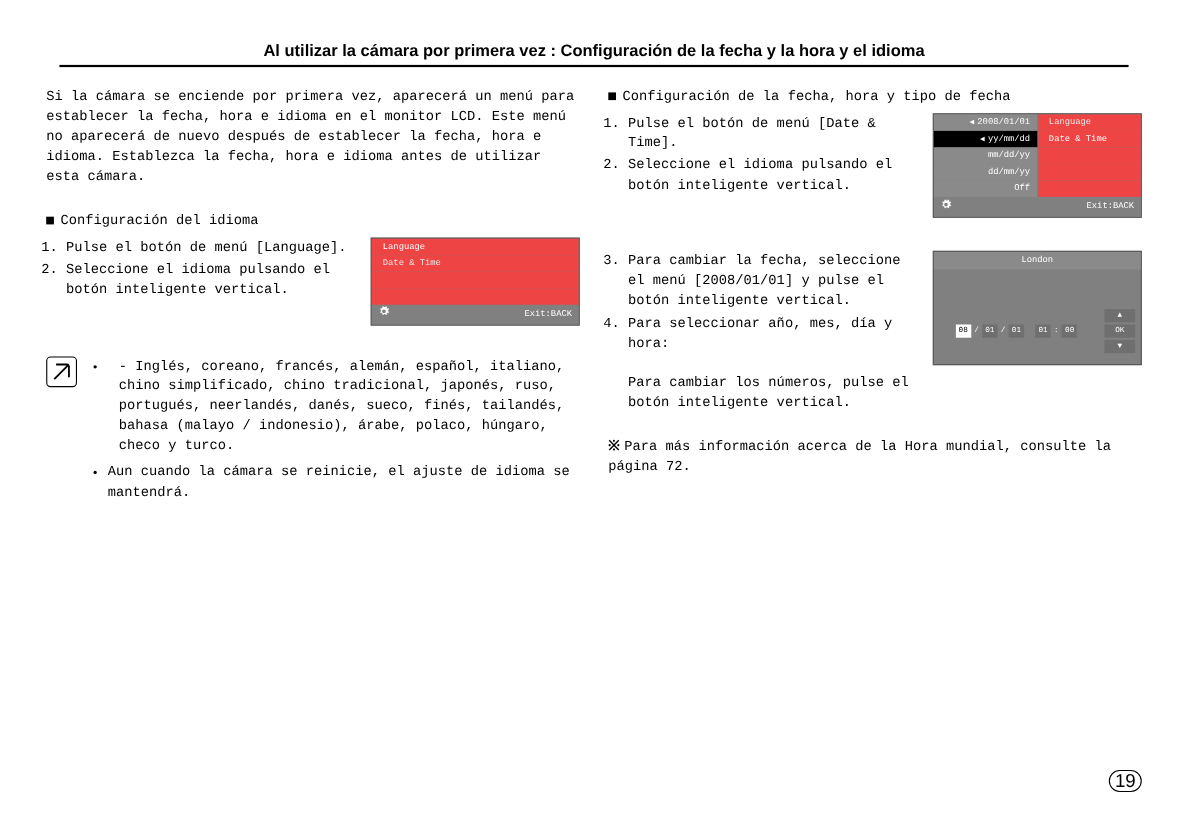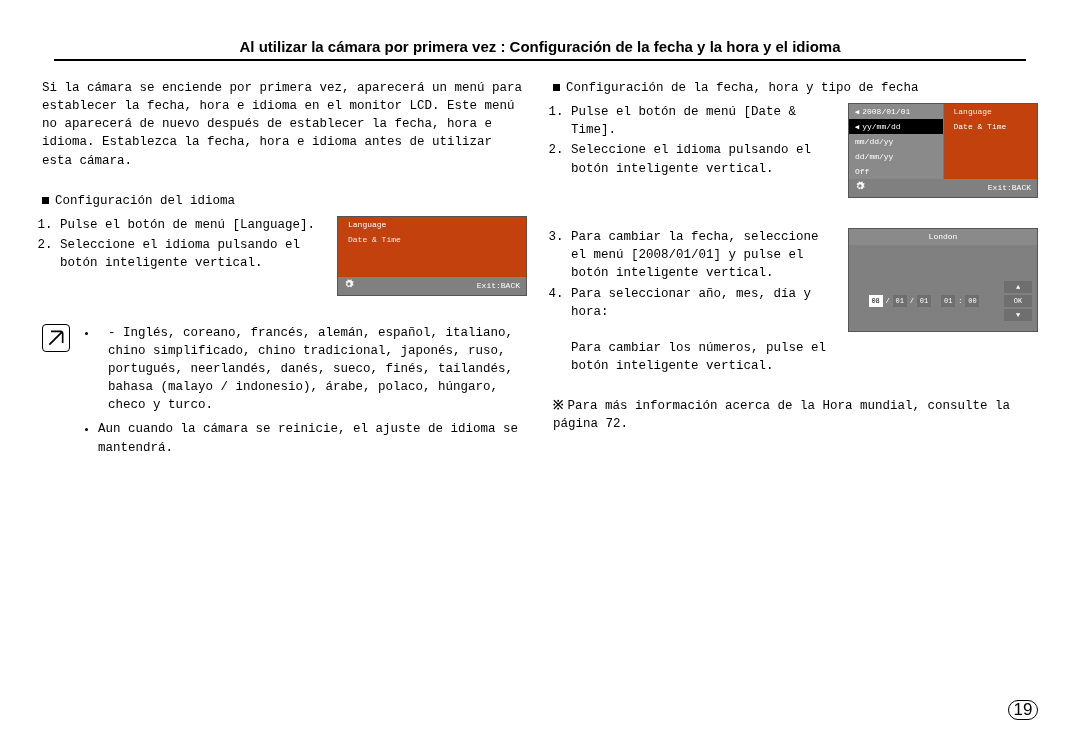--- a/index.html
+++ b/index.html
@@ -21,23 +21,23 @@
   .note-body ul { list-style: disc; padding-left: 16px; }
   .note-body li { margin-bottom: 6px; }
   .note-sub { padding-left: 10px; }
   .footnote-row { margin-top: 10px; }
   .footnote-row .sym { font-weight: bold; margin-right:4px; }
   
   .lcd { width: 190px; background:#808080; color:#fff; font-size:8px; border:1px solid #555; }
   .lcd .menu { display:flex; }
   .lcd .mcol { flex:1; }
   .lcd .mrow { height:15px; line-height:15px; padding:0 6px; border-bottom:0; white-space:nowrap; overflow:hidden; }
-  .lcd .mcol.left .mrow { background:#8a8a8a; color:#fff; text-align:left; }
+  .lcd .mcol.left .mrow { background:#8a8a8a; color:#fff; text-align:right; }
   .lcd .mcol.left .mrow.hl { background:#000; color:#fff; }
-  .lcd .mcol.right .mrow { background:#c2410c; color:#e8e8e8; text-align:left; padding-left:10px; }
+  .lcd .mcol.right .mrow { background:#ef4444; color:#e8e8e8; text-align:left; padding-left:10px; }
   .lcd .mcol.right .mrow.active { color:#fff; }
   .lcd .mcol.left { border-right:1px solid #777; }
   .lcd .bottom { display:flex; justify-content:space-between; align-items:center; height:18px; padding:0 6px; background:#808080; font-size:8px; }
   .lcd .gear { width:10px; height:10px; }
   .lcd2 { width:190px; background:#808080; color:#fff; font-size:8px; border:1px solid #555; }
   .lcd2 .toprow { height:16px; line-height:16px; text-align:center; background:#8a8a8a; }
   .lcd2 .spacer { height:34px; }
   .lcd2 .midwrap { display:flex; align-items:center; }
   .lcd2 .dcol { flex:1; display:flex; align-items:center; justify-content:center; gap:3px; padding:2px 6px; }
   .lcd2 .dcol .cell { background:#6f6f6f; color:#fff; width:14px; height:12px; line-height:12px; text-align:center; font-size:7px; }

